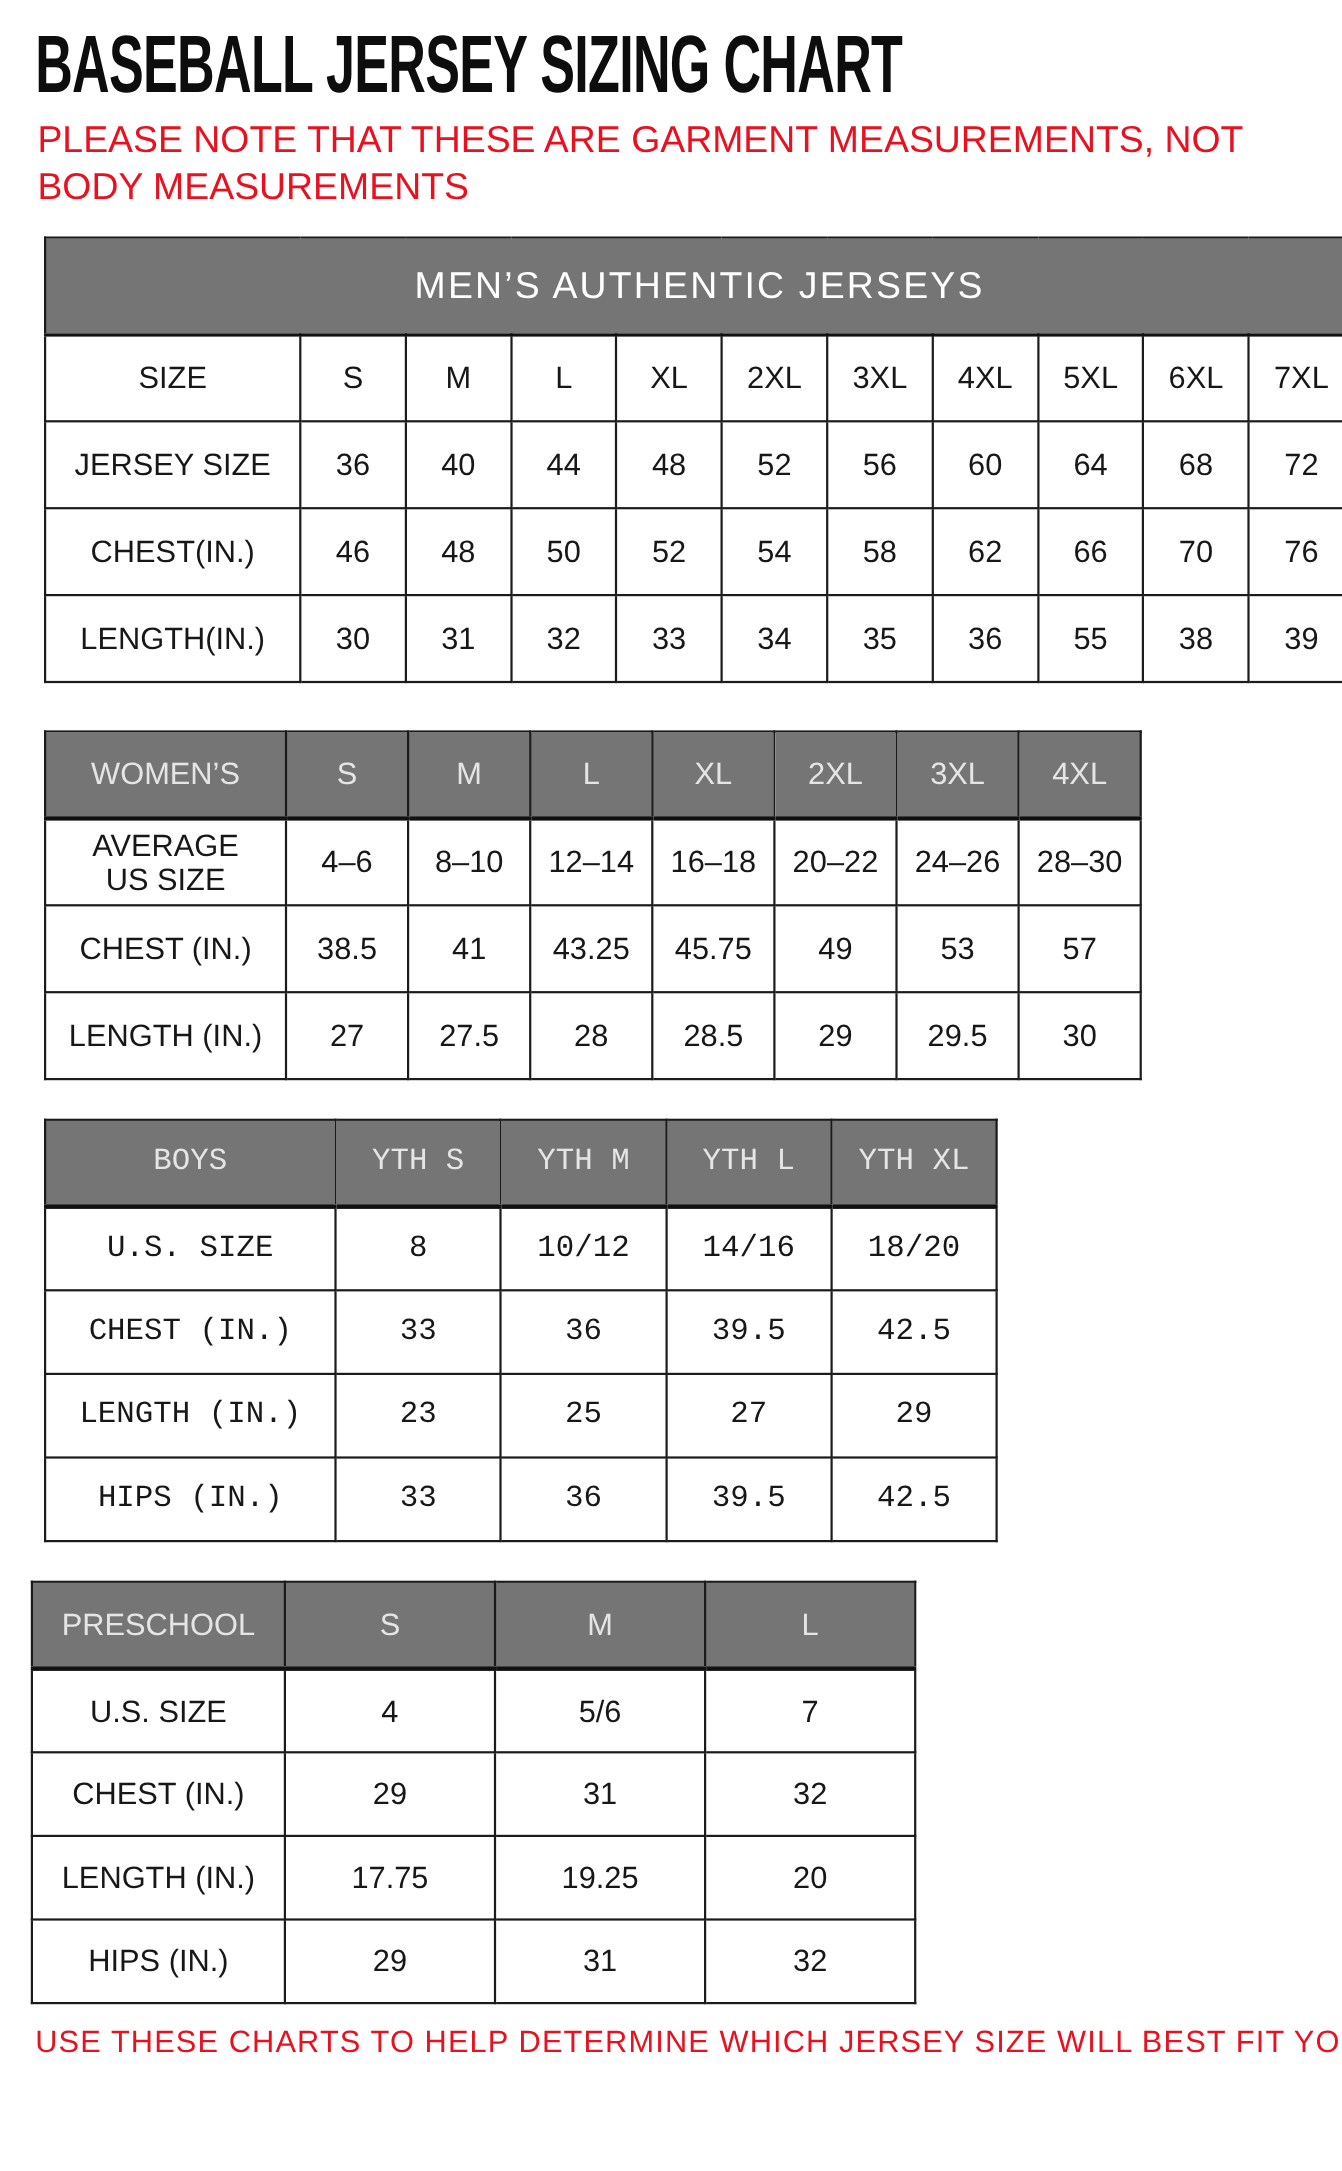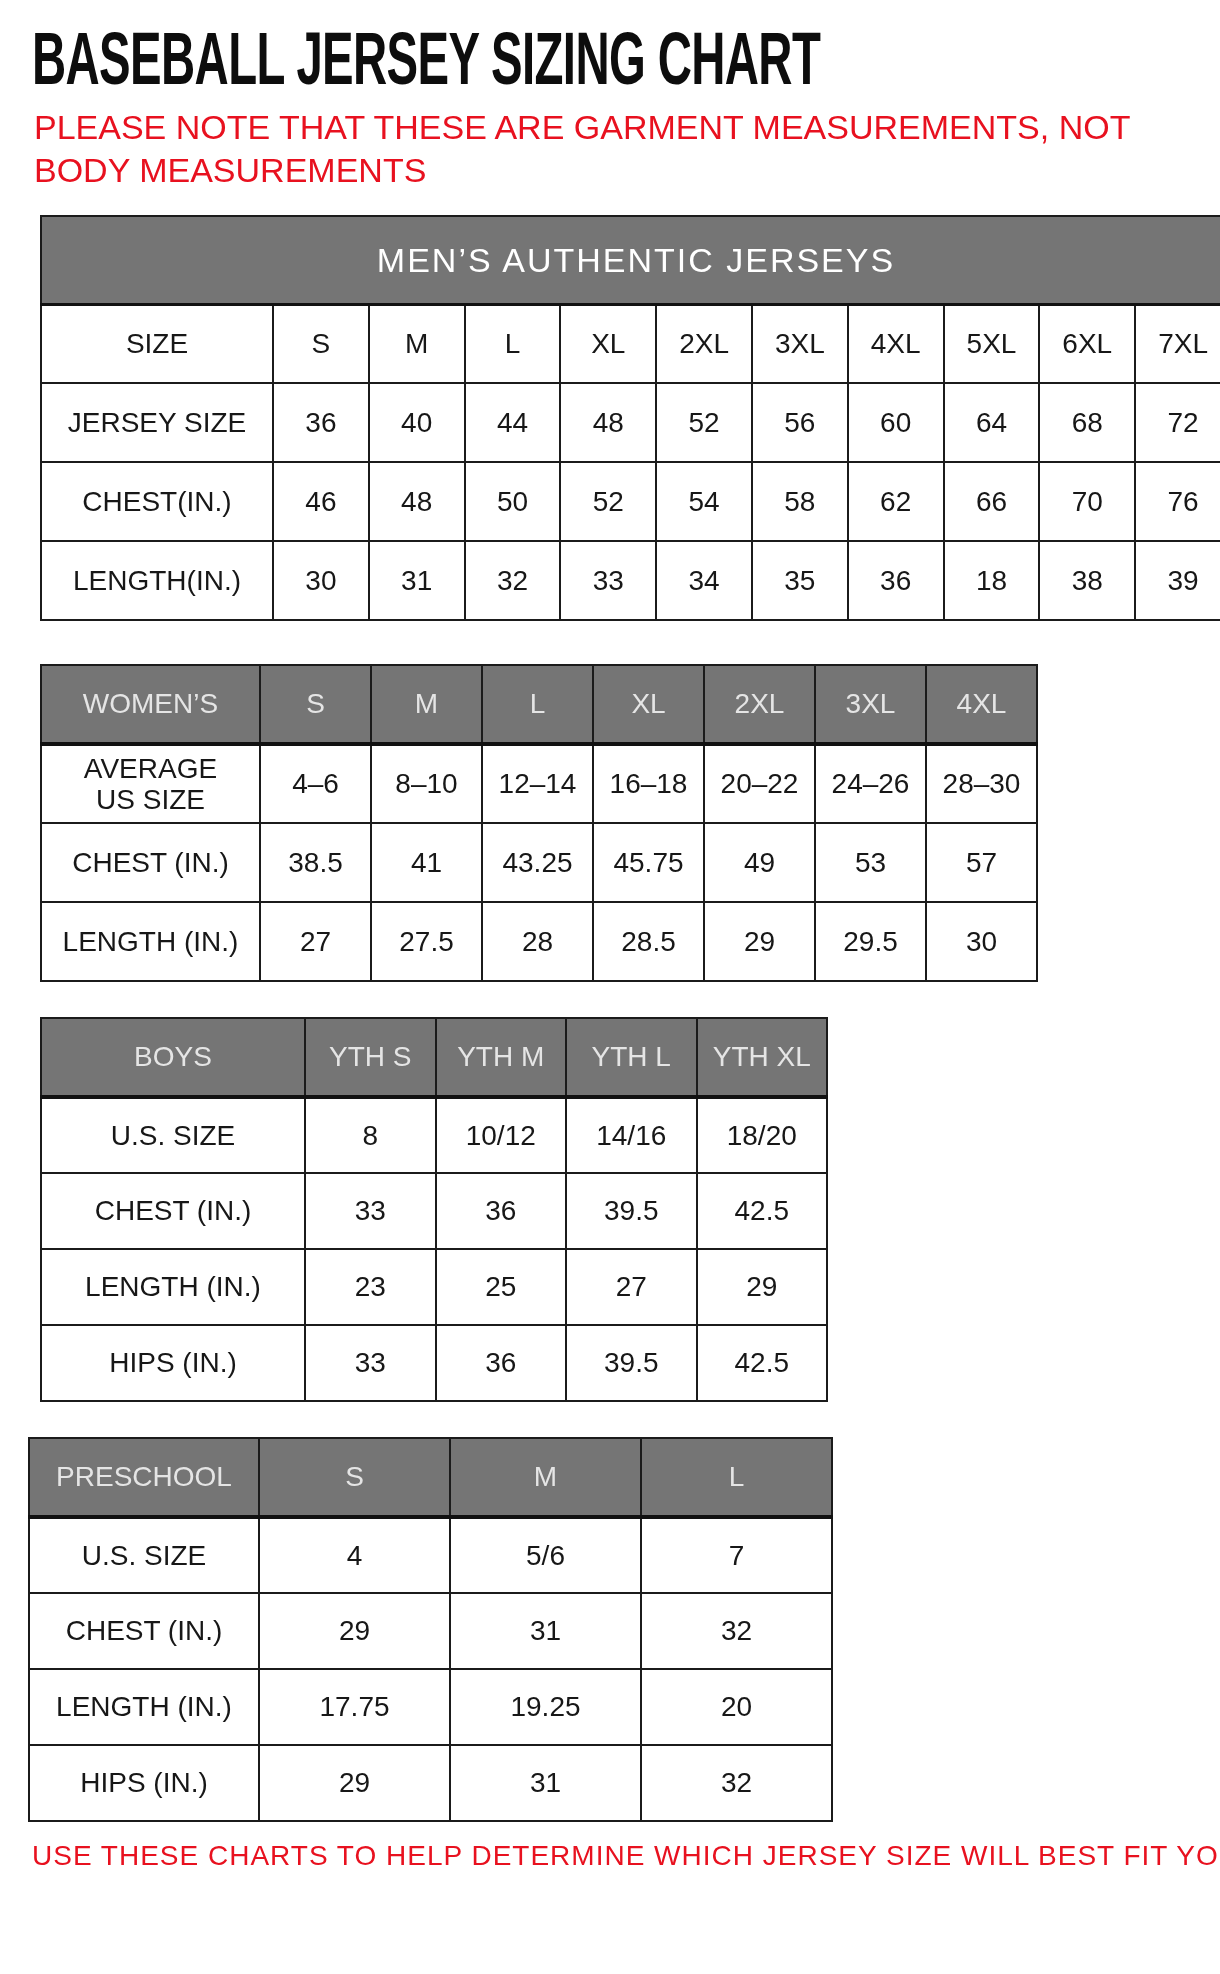--- a/index.html
+++ b/index.html
@@ -52,21 +52,21 @@
     background:#757575; color:#ffffff;
     font-size:34px; letter-spacing:2px;
     height:88px;
     border-bottom:3px solid #111;
   }
   #mens-table td { height:79px; }
 
   
   #womens-table { width:998px; margin-top:43px; }
   #womens-table .label-col { width:219px; }
-  #boys-table { width:788px; margin-top:35px; }
+  #boys-table { width:867px; margin-top:35px;font-family:Liberation Mono, monospace; }
   #boys-table .label-col { width:264px; }
   #boys-table td { height:76px; }
   #preschool-table { width:805px; margin-top:35px;margin-left:28px; }
   #preschool-table .label-col { width:230px; }
   #preschool-table td { height:76px; }
 
   .gray-head td {
     background:#757575; color:#e5e5e5;
     border-bottom:4px solid #111;
     height:79px;
@@ -132,21 +132,21 @@
         </tr>
         <tr>
           <td>LENGTH(IN.)</td>
           <td>30</td>
           <td>31</td>
           <td>32</td>
           <td>33</td>
           <td>34</td>
           <td>35</td>
           <td>36</td>
-          <td>18</td>
+          <td>55</td>
           <td>38</td>
           <td>39</td>
         </tr>
       </tbody>
   </table>
 
   <table id="womens-table">
     <colgroup>
         <col class="label-col">
         <col span="7">

